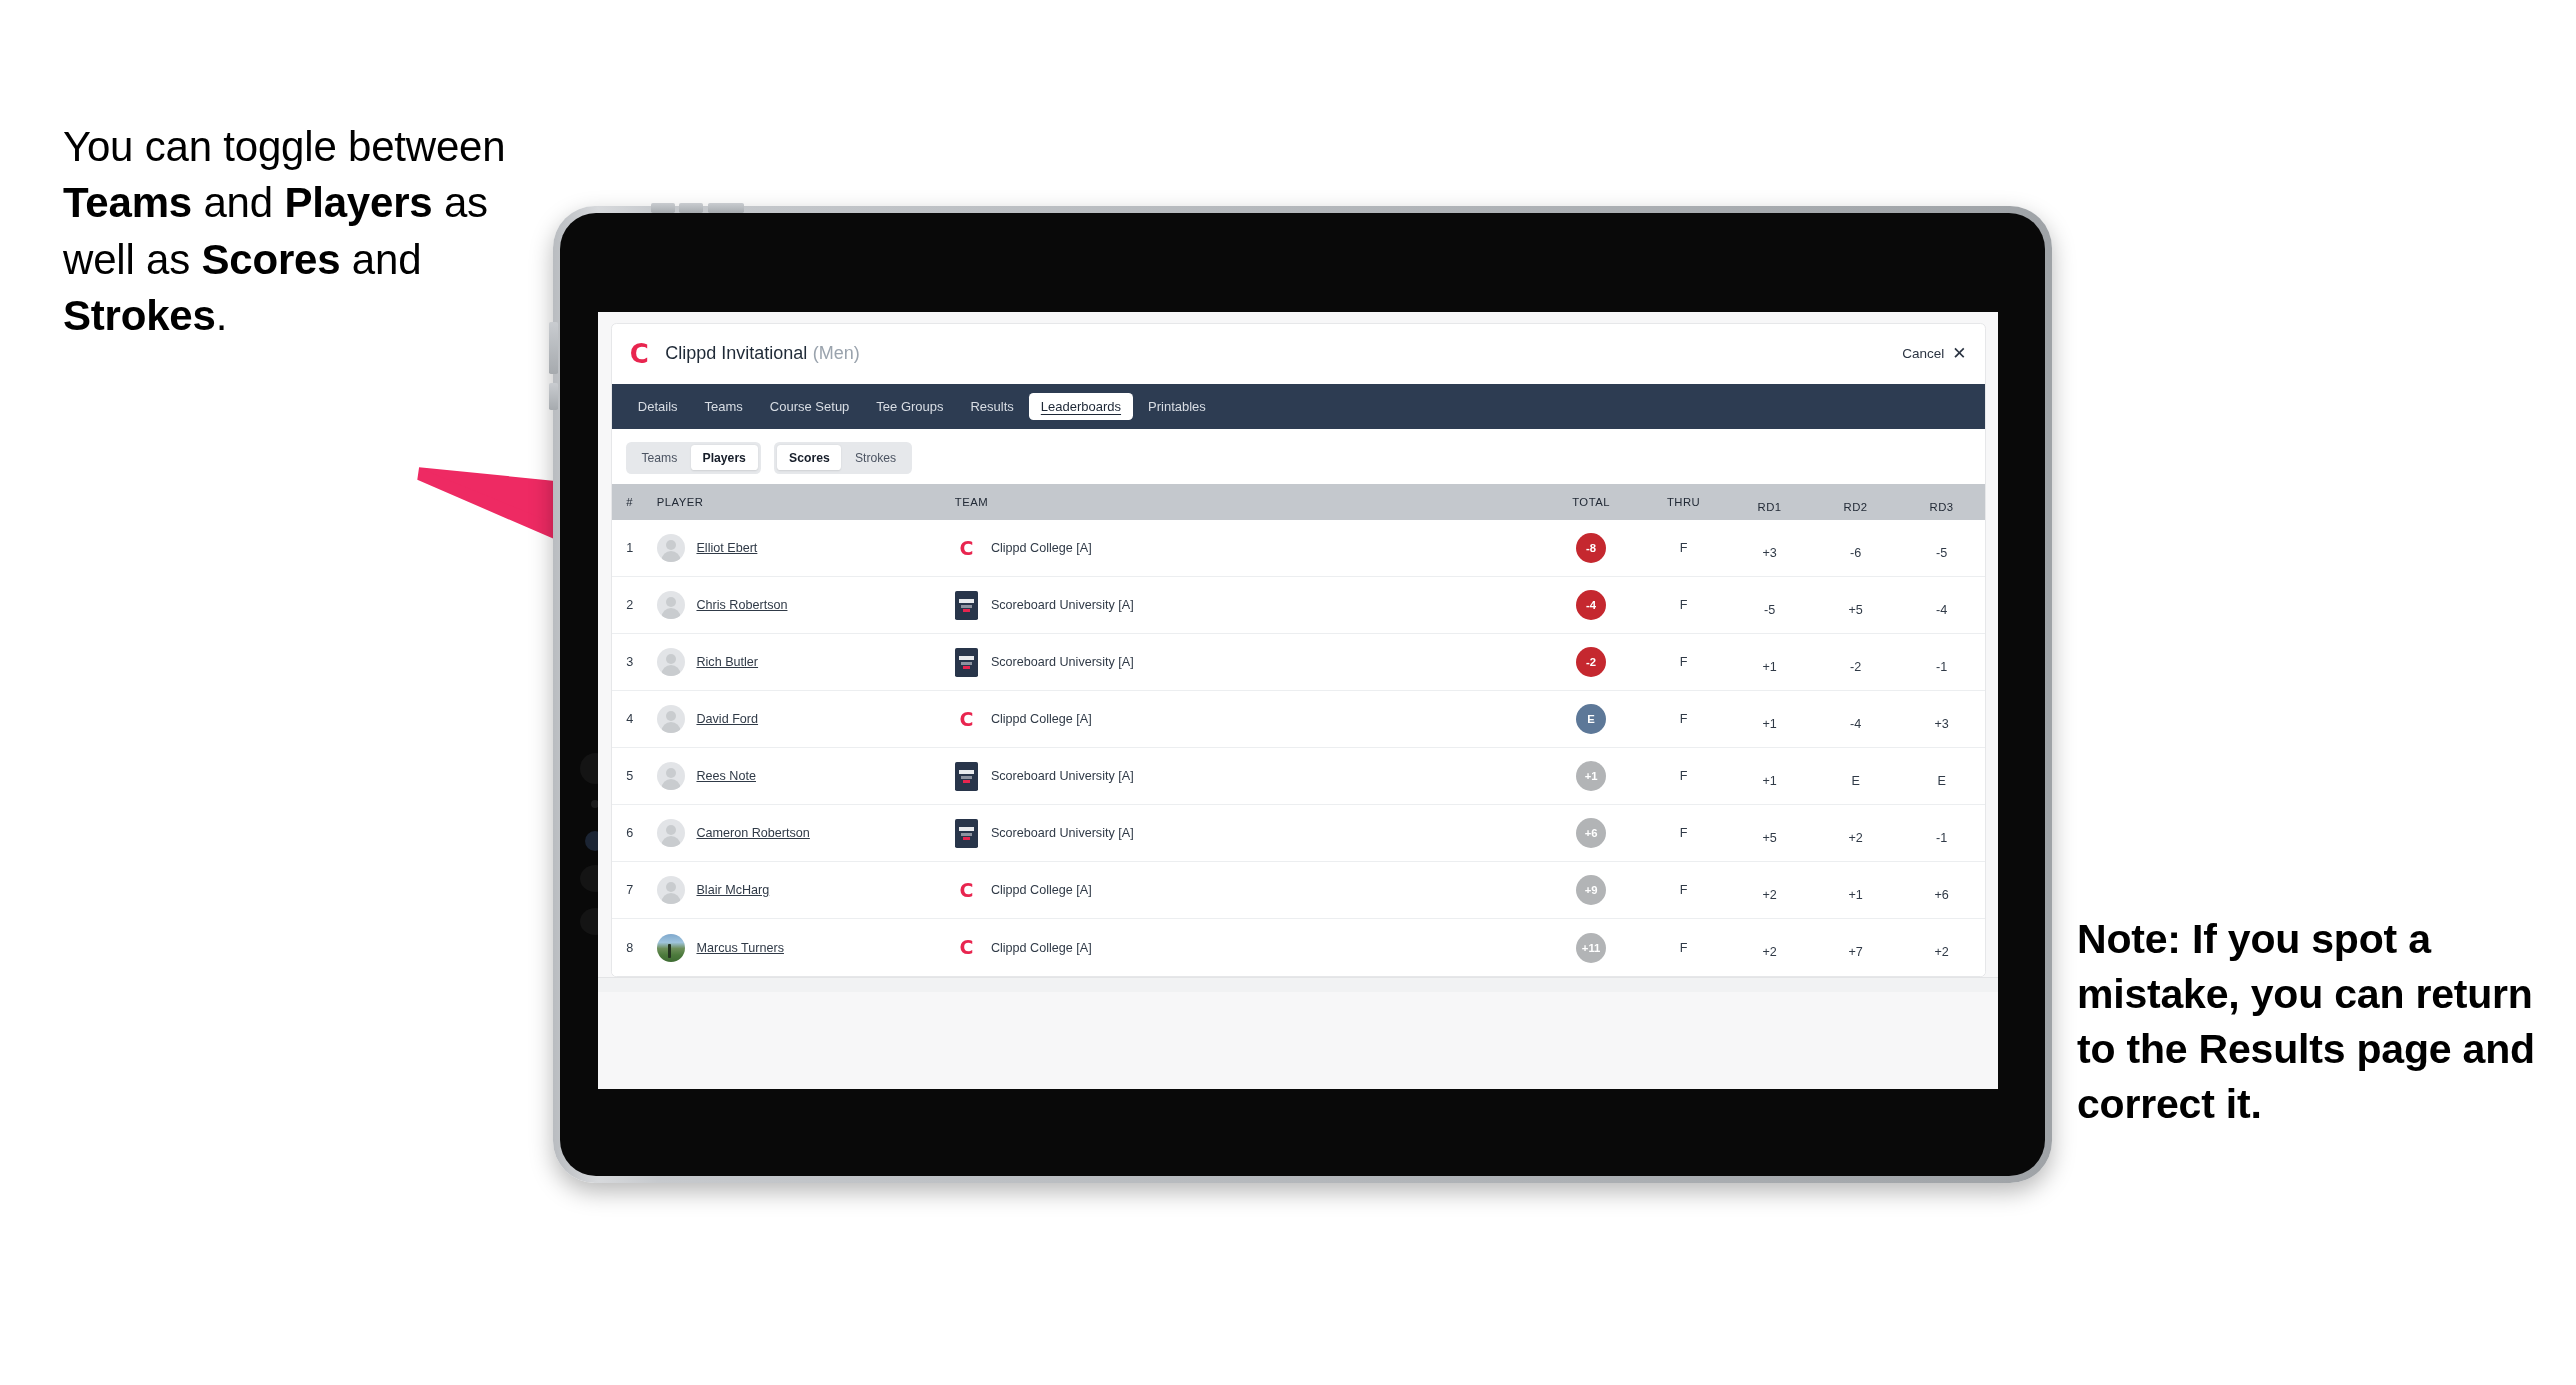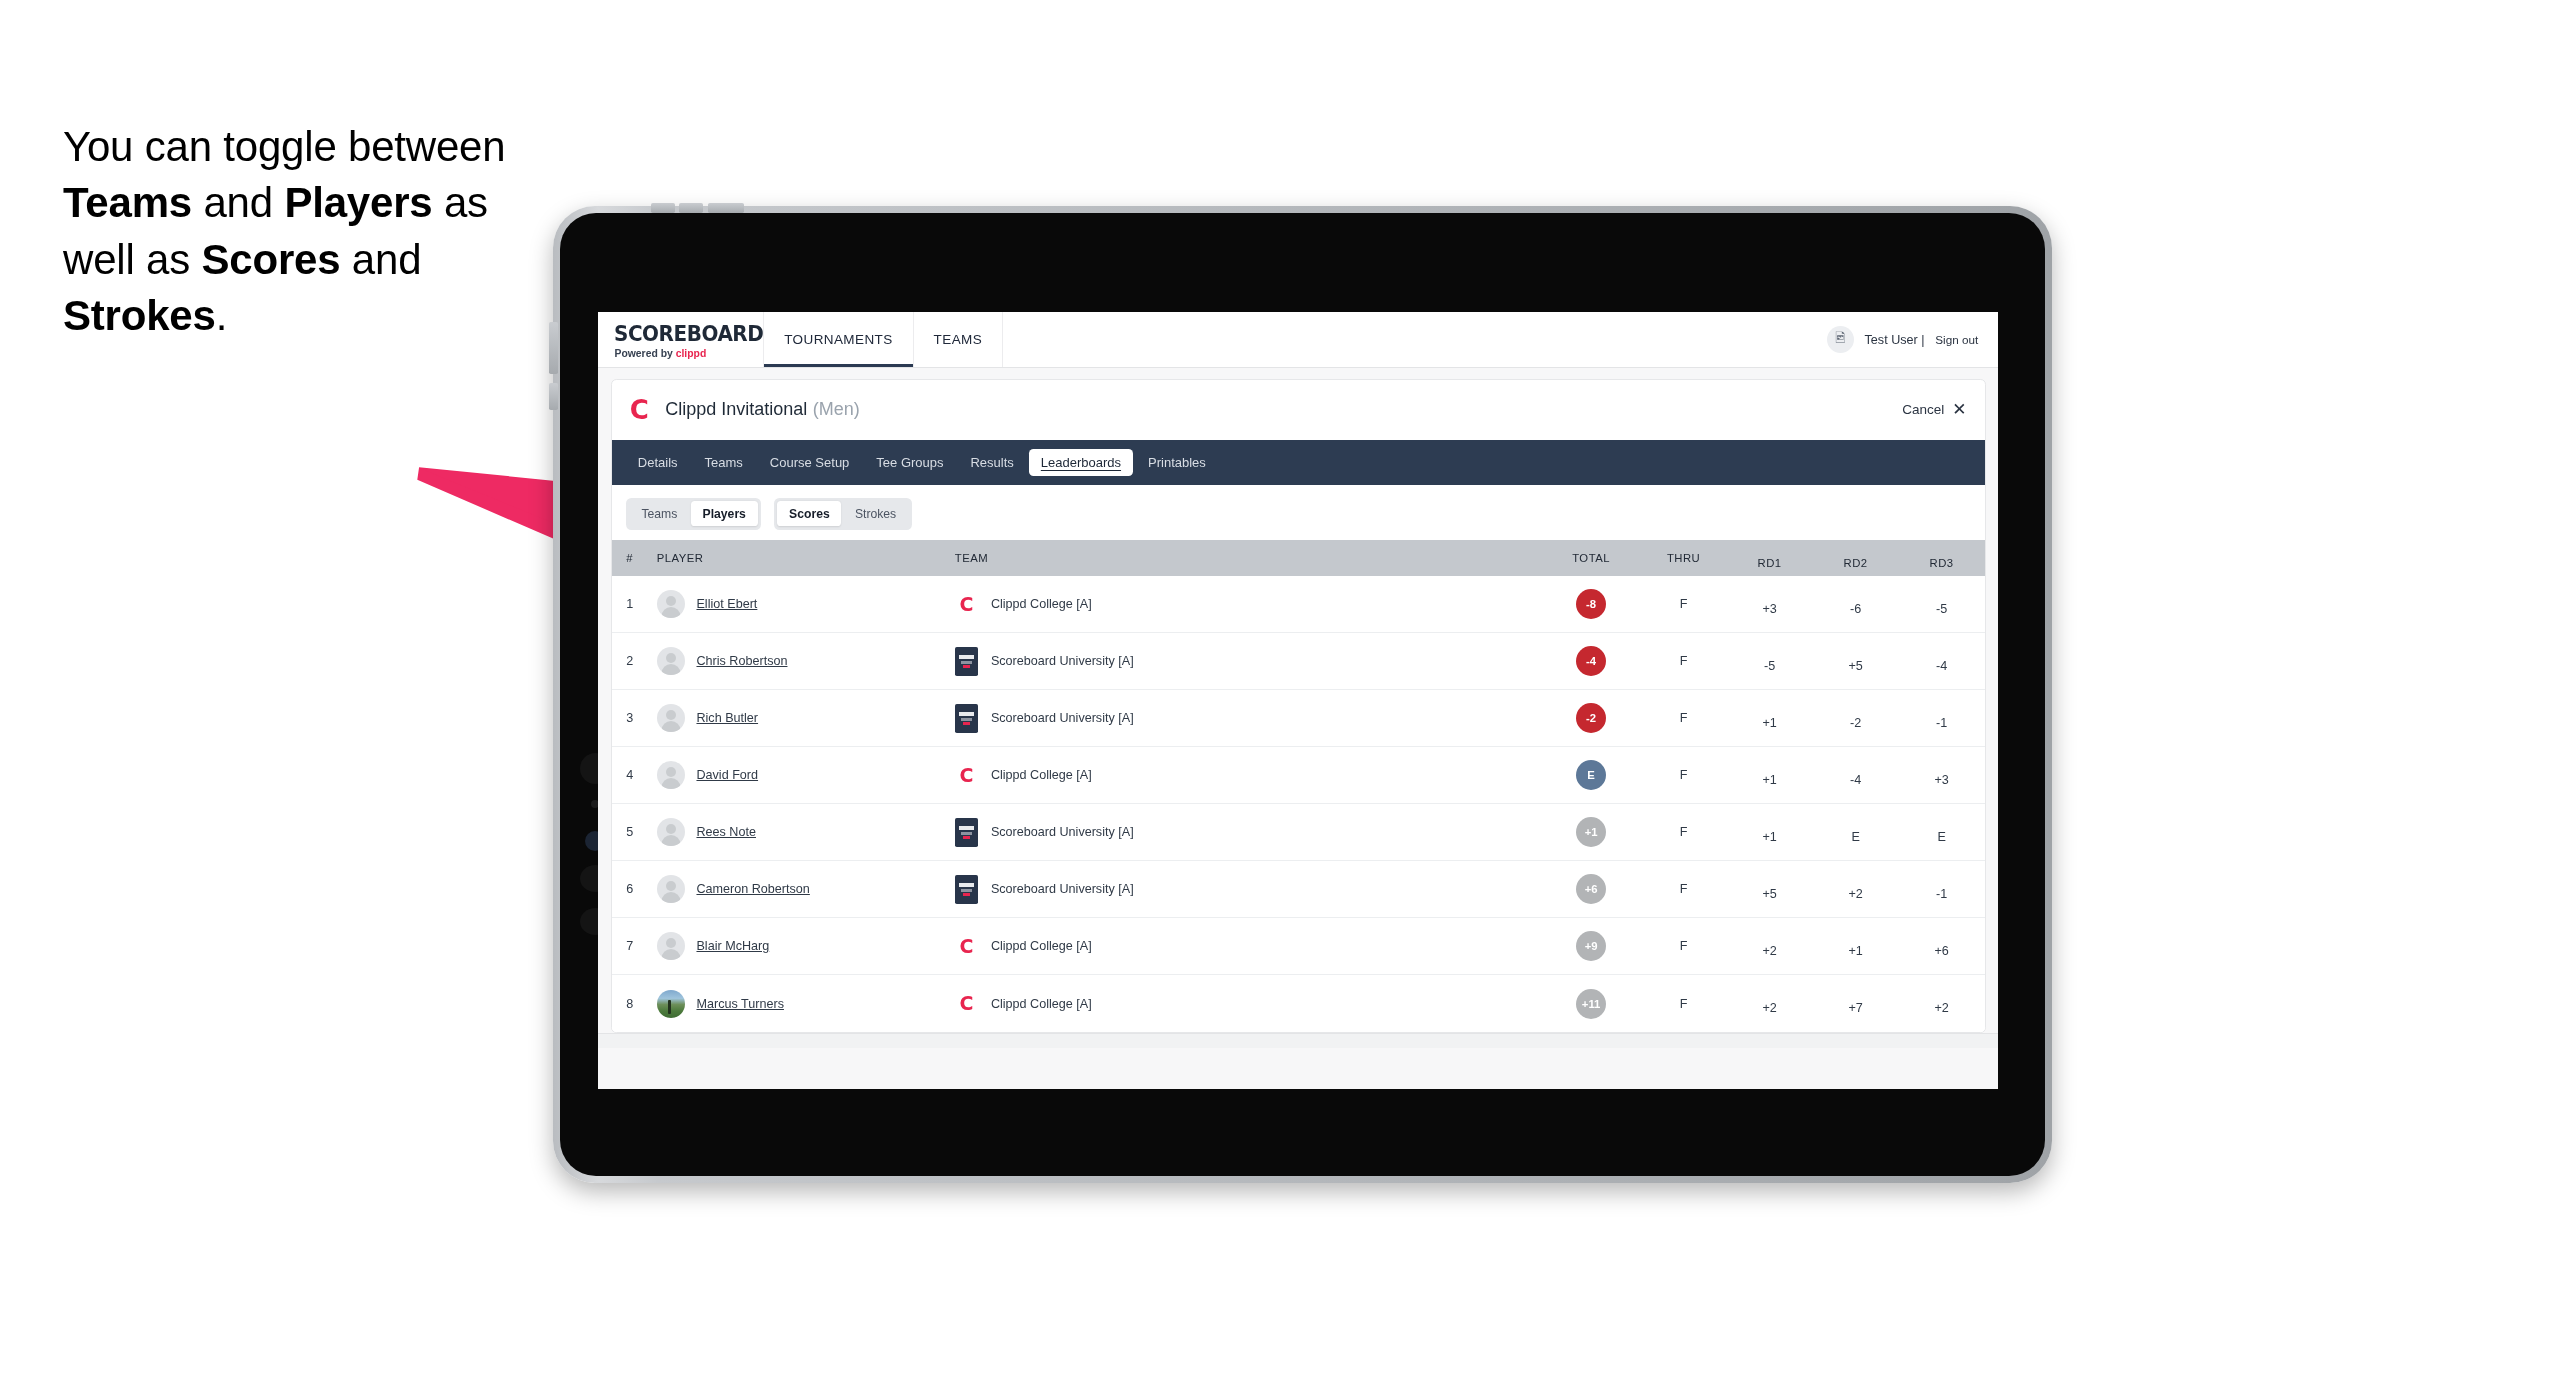--- a/index.html
+++ b/index.html
@@ -222,54 +222,38 @@
 <div class="stage">
 
   <div class="annot annot-left">You can toggle between <b>Teams</b> and <b>Players</b> as well as <b>Scores</b> and <b>Strokes</b>.</div>
 
   <svg class="arrow-svg" viewBox="0 0 340 140">
     <defs></defs>
     <path d="M 42 32 L 250 122 L 240 95 L 300 92 L 248 62 L 262 40 L 44 18 Z" fill="#ee2a63"></path>
     <path d="M 44 19 L 252 104 L 240 72 L 296 92 L 244 62 L 262 41 Z" fill="#ee2a63"></path>
   </svg>
 
+  <div class="annot annot-right">Note: If you spot a mistake, you can return to the Results page and correct it.</div>
 
   <div class="tablet">
     <div class="tablet-outer"></div>
     <div class="tablet-btn btn-top-1"></div>
     <div class="tablet-btn btn-top-2"></div>
     <div class="tablet-btn btn-top-3"></div>
     <div class="tablet-btn btn-side-1"></div>
     <div class="tablet-btn btn-side-2"></div>
     <div class="tablet-body">
       <div class="lens lens-a"></div>
       <div class="lens lens-b"></div>
       <div class="lens lens-c"></div>
       <div class="lens lens-d"></div>
       <div class="lens lens-e"></div>
 
       <div class="screen">
 
-        <div class="topnav">
-          <div class="brand">
-            <div class="brand-title">SCOREBOARD</div>
-            <div class="brand-sub"><span>Powered by </span><span class="clippd">clippd</span></div>
-          </div>
-          <div class="topnav-tab active">
-            <span>TOURNAMENTS</span>
-          </div>
-          <div class="topnav-tab">
-            <span>TEAMS</span>
-          </div>
-          <div class="topnav-right">
-            <div class="avatar-chip">🖻</div>
-            <div class="usr">Test User |</div>
-            <div class="signout">Sign out</div>
-          </div>
-        </div>
 
         <div class="card">
           <div class="card-head">
             <div class="c-logo">C</div>
             <div class="card-title">
               <span>Clippd Invitational</span><span class="sub">(Men)</span>
             </div>
             <div class="cancel">
               <span>Cancel</span>
               <span class="x">✕</span>

